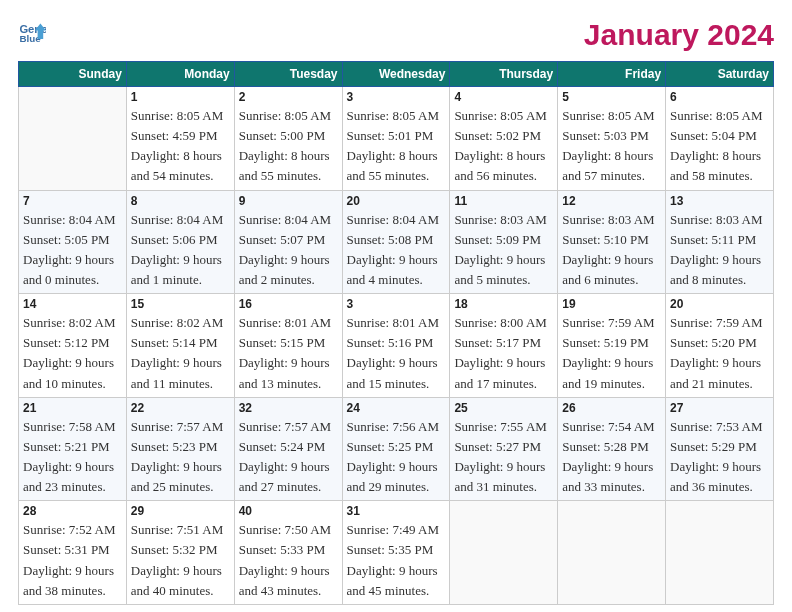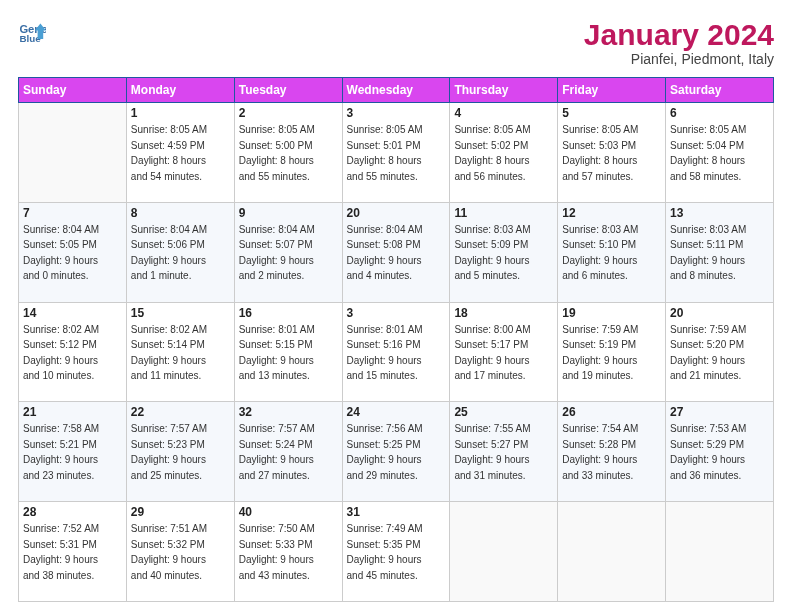--- a/index.html
+++ b/index.html
@@ -46,26 +46,26 @@
       color: #444;
     }
     .calendar {
       flex: 1;
       border: 1px solid #ccc;
       border-collapse: collapse;
       width: 100%;
       table-layout: fixed;
     }
     .calendar th {
-      background-color: #d946ef;
+      background-color: #0f766e;
       color: #fff;
       font-size: 12px;
       font-weight: bold;
       padding: 5px 4px;
-      text-align: left;
+      text-align: right;
       border: 1px solid #2057a0;
     }
     .calendar td {
       border: 1px solid #ccc;
       vertical-align: top;
       padding: 3px 4px;
       font-size: 9.5px;
       color: #333;
       background: #fff;
       height: 88px;
@@ -74,41 +74,41 @@
       background: #f9f9f9;
     }
     .day-num {
       font-size: 12px;
       font-weight: bold;
       color: #222;
       display: block;
       margin-bottom: 2px;
     }
     .day-info {
-      font-size: 10px;
+      font-size: 13px;
       line-height: 1.55;
       color: #333;
+      font-family: Liberation Serif, serif;
     }
     .row-even td { background: #f5f8fc; }
   </style>
 </head>
 <body>
 
 <div class="page">
   <div class="header">
     <div class="logo">
       <svg class="logo-icon" viewBox="0 0 40 40">
         <text x="2" y="22" font-size="16" font-weight="bold" fill="#3a6ea5">General</text>
         <text x="2" y="34" font-size="14" font-weight="bold" fill="#3a6ea5">Blue</text>
         <polygon points="32,8 40,18 36,18 36,30 28,30 28,18 24,18" fill="#4a9fd4"></polygon>
       </svg>
     </div>
     <div class="title-area">
       <div class="main-title">January 2024</div>
-      <div class="subtitle">Pianfei, Piedmont, Italy</div>
     </div>
   </div>
 
   <table class="calendar">
     <thead>
       <tr>
       <th>Sunday</th>
           <th>Monday</th>
           <th>Tuesday</th>
           <th>Wednesday</th>

